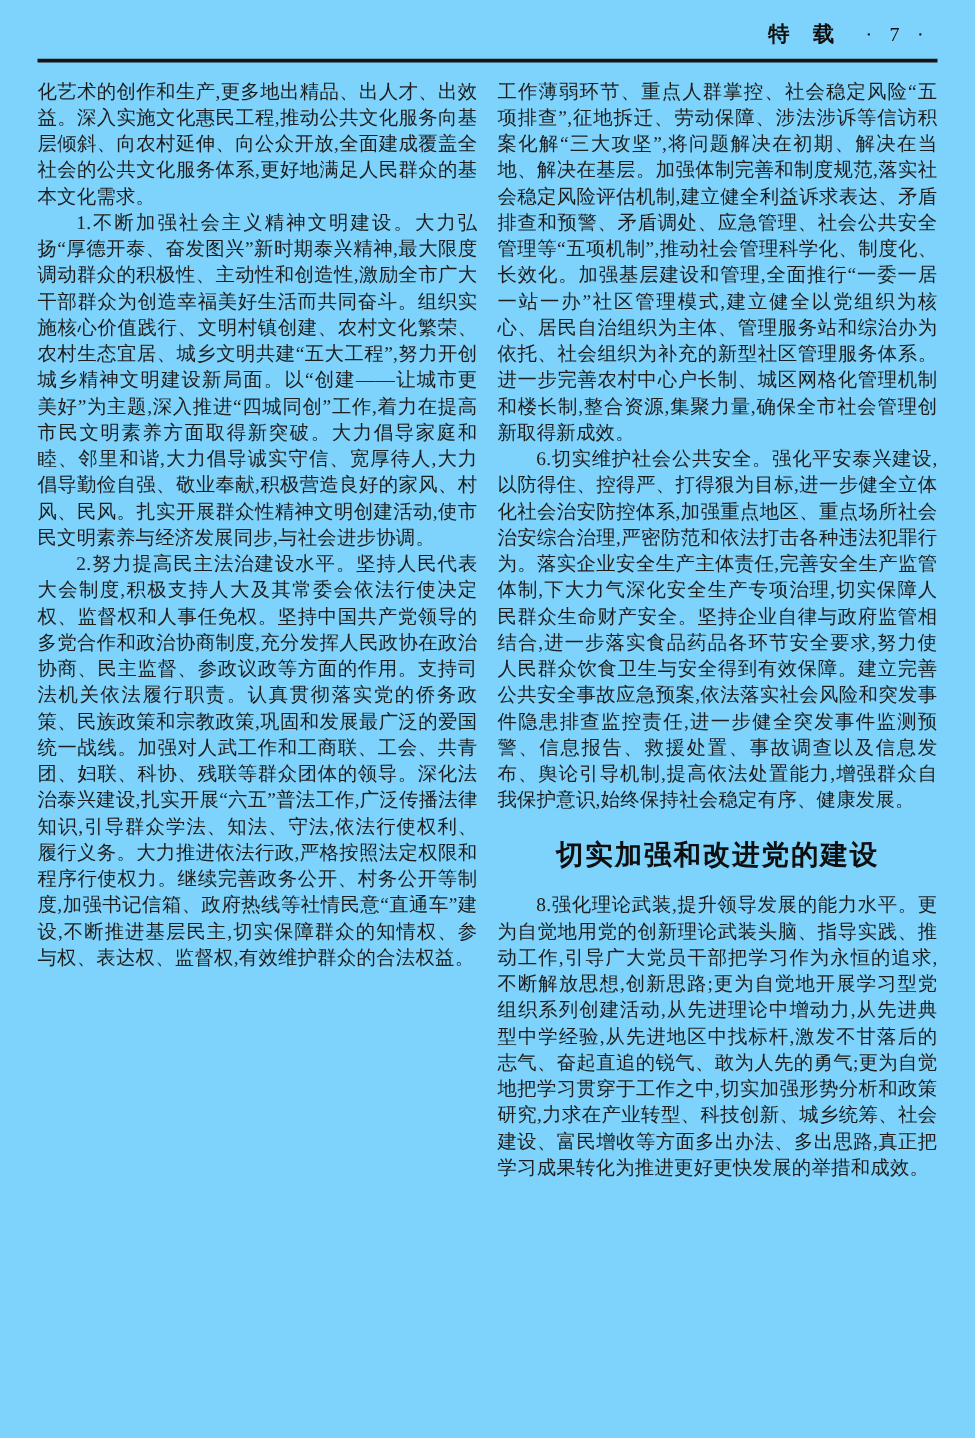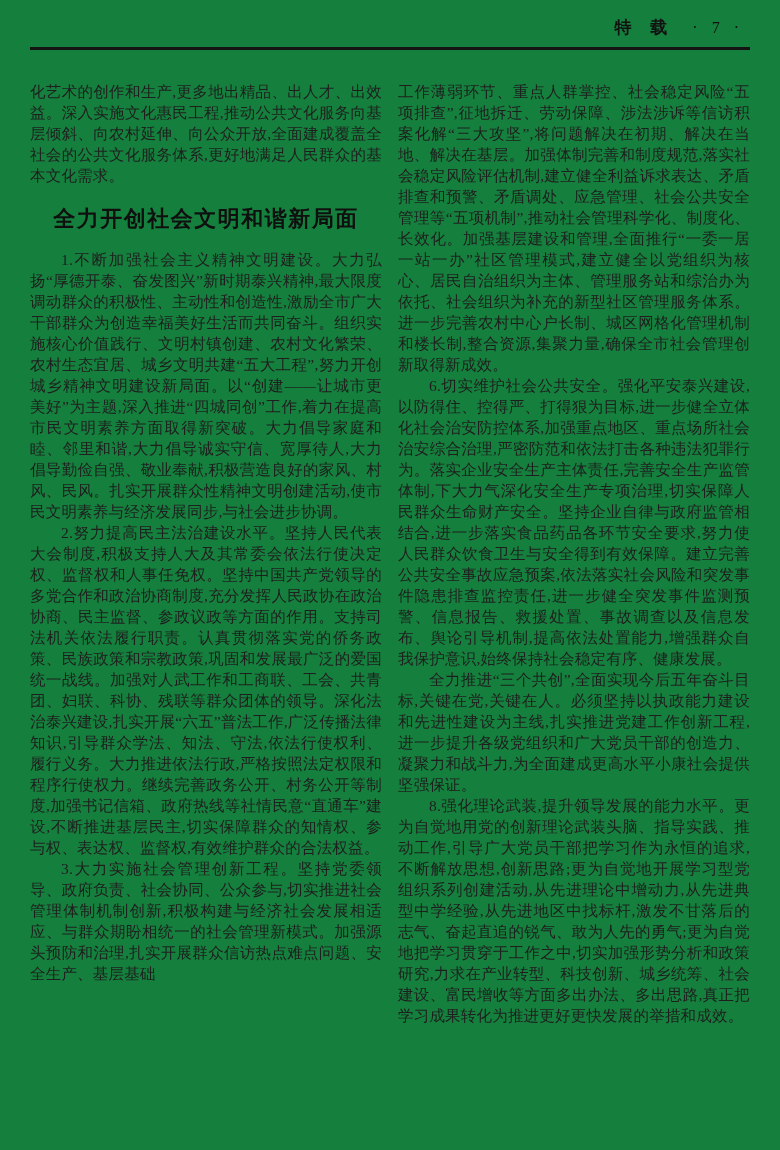--- a/index.html
+++ b/index.html
@@ -1,20 +1,20 @@
 <!DOCTYPE html>
 <html><head>
 <meta charset="utf-8">
 <style>
   html,body{margin:0;padding:0;background:#e8e8e6;}
   .page{
     position:relative;
     width:780px;height:1150px;
     margin:0 auto;
-    background:#15803d;
+    background:#7dd3fc;
     box-sizing:border-box;
     padding:12px 30px 0 30px;
     overflow:hidden;
     color:#1e1e1e;
     font-family:"Liberation Serif","DejaVu Serif",serif;
   }
   .header{
     display:flex;
     justify-content:flex-end;
     align-items:baseline;
@@ -36,21 +36,20 @@
     white-space:nowrap;
   }
   .columns{
     display:flex;
     gap:16px;
     margin-top:13px;
   }
   .column{
     flex:1 1 0;
     min-width:0;
-    margin-top:18px;
   }
   .para{
     margin:0;
     font-size:15.5px;
     line-height:21px;
     text-align:justify;
     letter-spacing:0.2px;
   }
   .para.indent{text-indent:2em;}
   .lead{
@@ -70,25 +69,23 @@
 <body>
 
 <div class="page">
   <div class="header">
     <span class="section-label">特 载</span>
     <span class="page-number">· 7 ·</span>
   </div>
   <div class="columns">
     <div class="column">
         <p class="para">化艺术的创作和生产,更多地出精品、出人才、出效益。深入实施文化惠民工程,推动公共文化服务向基层倾斜、向农村延伸、向公众开放,全面建成覆盖全社会的公共文化服务体系,更好地满足人民群众的基本文化需求。</p>
-        <h2 class="col-heading">全力开创社会文明和谐新局面</h2>
         <p class="para indent"><span class="lead">1.不断加强社会主义精神文明建设。</span>大力弘扬“厚德开泰、奋发图兴”新时期泰兴精神,最大限度调动群众的积极性、主动性和创造性,激励全市广大干部群众为创造幸福美好生活而共同奋斗。组织实施核心价值践行、文明村镇创建、农村文化繁荣、农村生态宜居、城乡文明共建“五大工程”,努力开创城乡精神文明建设新局面。以“创建——让城市更美好”为主题,深入推进“四城同创”工作,着力在提高市民文明素养方面取得新突破。大力倡导家庭和睦、邻里和谐,大力倡导诚实守信、宽厚待人,大力倡导勤俭自强、敬业奉献,积极营造良好的家风、村风、民风。扎实开展群众性精神文明创建活动,使市民文明素养与经济发展同步,与社会进步协调。</p>
         <p class="para indent"><span class="lead">2.努力提高民主法治建设水平。</span>坚持人民代表大会制度,积极支持人大及其常委会依法行使决定权、监督权和人事任免权。坚持中国共产党领导的多党合作和政治协商制度,充分发挥人民政协在政治协商、民主监督、参政议政等方面的作用。支持司法机关依法履行职责。认真贯彻落实党的侨务政策、民族政策和宗教政策,巩固和发展最广泛的爱国统一战线。加强对人武工作和工商联、工会、共青团、妇联、科协、残联等群众团体的领导。深化法治泰兴建设,扎实开展“六五”普法工作,广泛传播法律知识,引导群众学法、知法、守法,依法行使权利、履行义务。大力推进依法行政,严格按照法定权限和程序行使权力。继续完善政务公开、村务公开等制度,加强书记信箱、政府热线等社情民意“直通车”建设,不断推进基层民主,切实保障群众的知情权、参与权、表达权、监督权,有效维护群众的合法权益。</p>
-        <p class="para indent"><span class="lead">3.大力实施社会管理创新工程。</span>坚持党委领导、政府负责、社会协同、公众参与,切实推进社会管理体制机制创新,积极构建与经济社会发展相适应、与群众期盼相统一的社会管理新模式。加强源头预防和治理,扎实开展群众信访热点难点问题、安全生产、基层基础</p>
       </div>
     <div class="column">
         <p class="para">工作薄弱环节、重点人群掌控、社会稳定风险“五项排查”,征地拆迁、劳动保障、涉法涉诉等信访积案化解“三大攻坚”,将问题解决在初期、解决在当地、解决在基层。加强体制完善和制度规范,落实社会稳定风险评估机制,建立健全利益诉求表达、矛盾排查和预警、矛盾调处、应急管理、社会公共安全管理等“五项机制”,推动社会管理科学化、制度化、长效化。加强基层建设和管理,全面推行“一委一居一站一办”社区管理模式,建立健全以党组织为核心、居民自治组织为主体、管理服务站和综治办为依托、社会组织为补充的新型社区管理服务体系。进一步完善农村中心户长制、城区网格化管理机制和楼长制,整合资源,集聚力量,确保全市社会管理创新取得新成效。</p>
         <p class="para indent"><span class="lead">6.切实维护社会公共安全。</span>强化平安泰兴建设,以防得住、控得严、打得狠为目标,进一步健全立体化社会治安防控体系,加强重点地区、重点场所社会治安综合治理,严密防范和依法打击各种违法犯罪行为。落实企业安全生产主体责任,完善安全生产监管体制,下大力气深化安全生产专项治理,切实保障人民群众生命财产安全。坚持企业自律与政府监管相结合,进一步落实食品药品各环节安全要求,努力使人民群众饮食卫生与安全得到有效保障。建立完善公共安全事故应急预案,依法落实社会风险和突发事件隐患排查监控责任,进一步健全突发事件监测预警、信息报告、救援处置、事故调查以及信息发布、舆论引导机制,提高依法处置能力,增强群众自我保护意识,始终保持社会稳定有序、健康发展。</p>
-        <p class="para indent">全力推进“三个共创”,全面实现今后五年奋斗目标,关键在党,关键在人。必须坚持以执政能力建设和先进性建设为主线,扎实推进党建工作创新工程,进一步提升各级党组织和广大党员干部的创造力、凝聚力和战斗力,为全面建成更高水平小康社会提供坚强保证。</p>
+        <h2 class="col-heading">切实加强和改进党的建设</h2>
         <p class="para indent"><span class="lead">8.强化理论武装,提升领导发展的能力水平。</span>更为自觉地用党的创新理论武装头脑、指导实践、推动工作,引导广大党员干部把学习作为永恒的追求,不断解放思想,创新思路;更为自觉地开展学习型党组织系列创建活动,从先进理论中增动力,从先进典型中学经验,从先进地区中找标杆,激发不甘落后的志气、奋起直追的锐气、敢为人先的勇气;更为自觉地把学习贯穿于工作之中,切实加强形势分析和政策研究,力求在产业转型、科技创新、城乡统筹、社会建设、富民增收等方面多出办法、多出思路,真正把学习成果转化为推进更好更快发展的举措和成效。</p>
       </div>
   </div>
 </div>
 
 </body></html>

